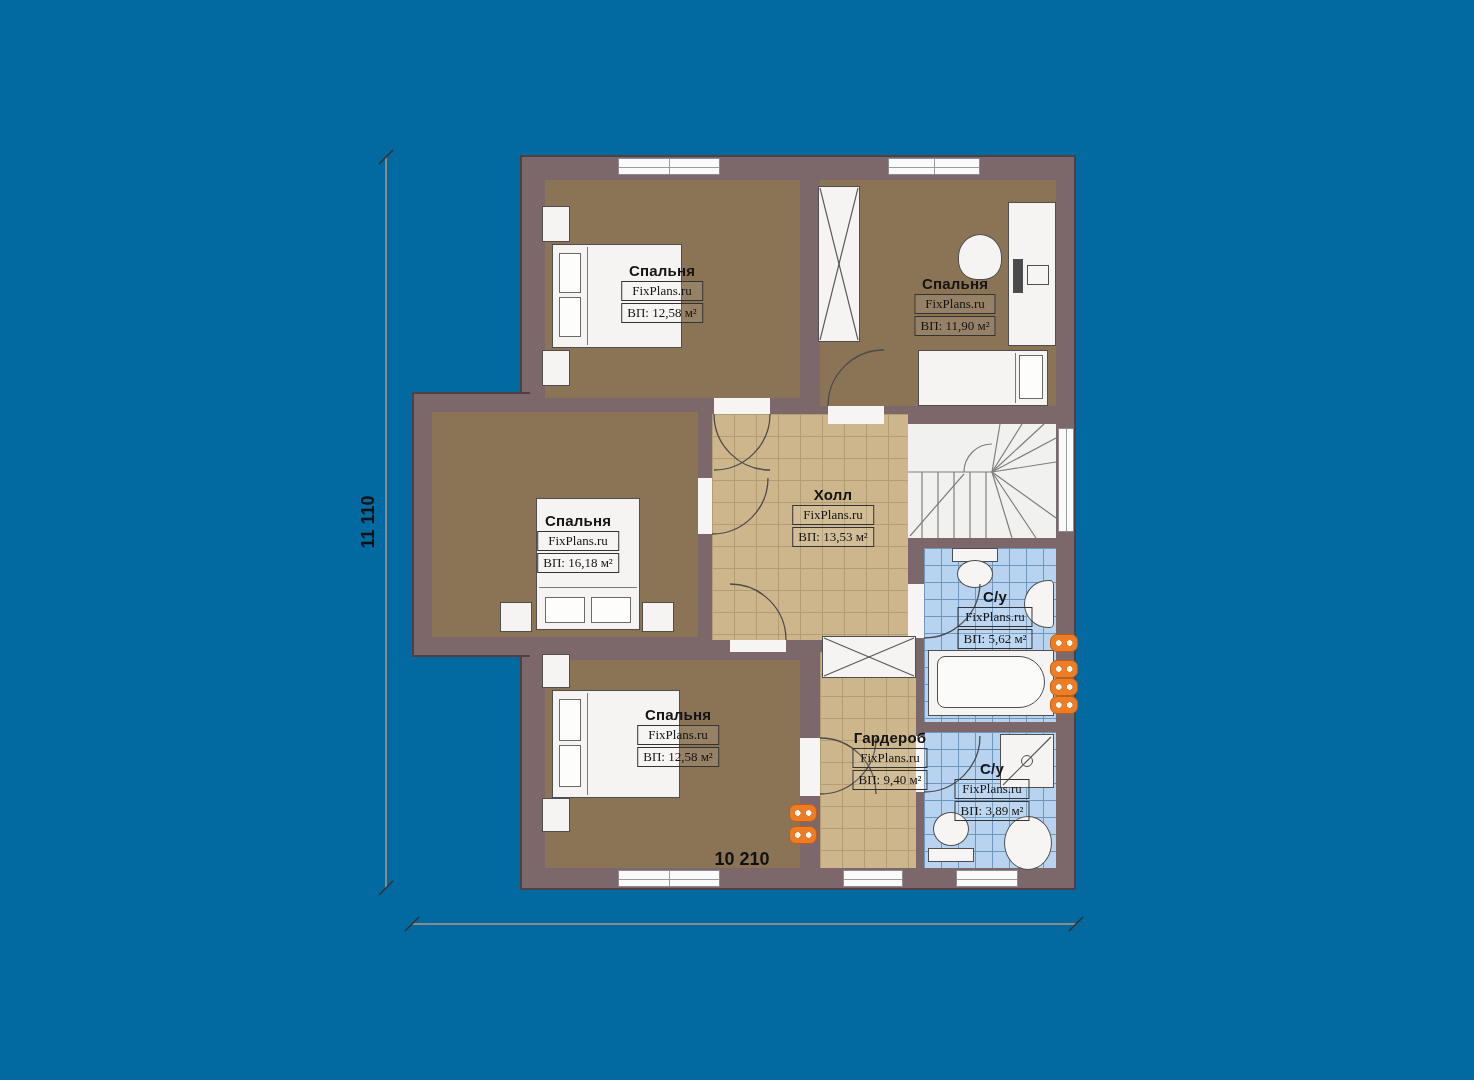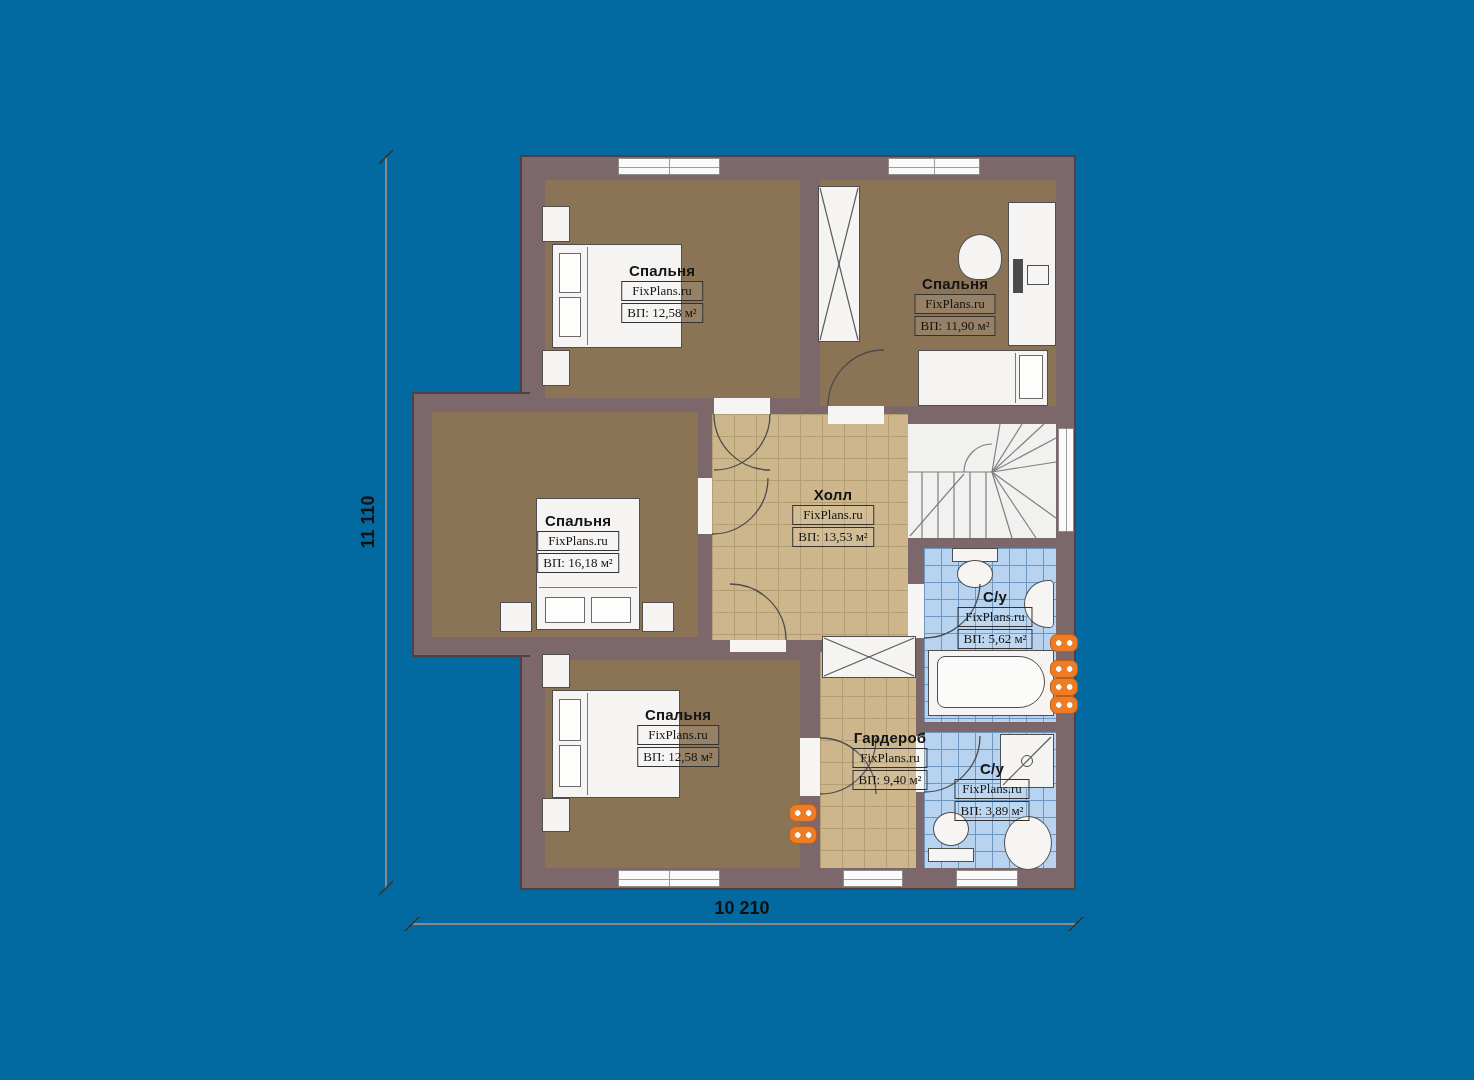--- a/index.html
+++ b/index.html
@@ -234,15 +234,15 @@
     <div class="room-box">FixPlans.ru</div>
     <div class="room-box">ВП: 3,89 м²</div>
   </div>
   <div class="room-label" style="left:678px;top:706px;">
     <div class="room-name">Спальня</div>
     <div class="room-box">FixPlans.ru</div>
     <div class="room-box">ВП: 12,58 м²</div>
   </div>
 
   <div class="dim-label" style="left:368px;top:522px;transform:translate(-50%,-50%) rotate(-90deg);">11 110</div>
-  <div class="dim-label" style="left:742px;top:908px;transform:translate(-50%,-50%);">10 210</div>
+  <div class="dim-label" style="left:742px;top:859px;transform:translate(-50%,-50%);">10 210</div>
 
 </div>
 
 </body></html>

